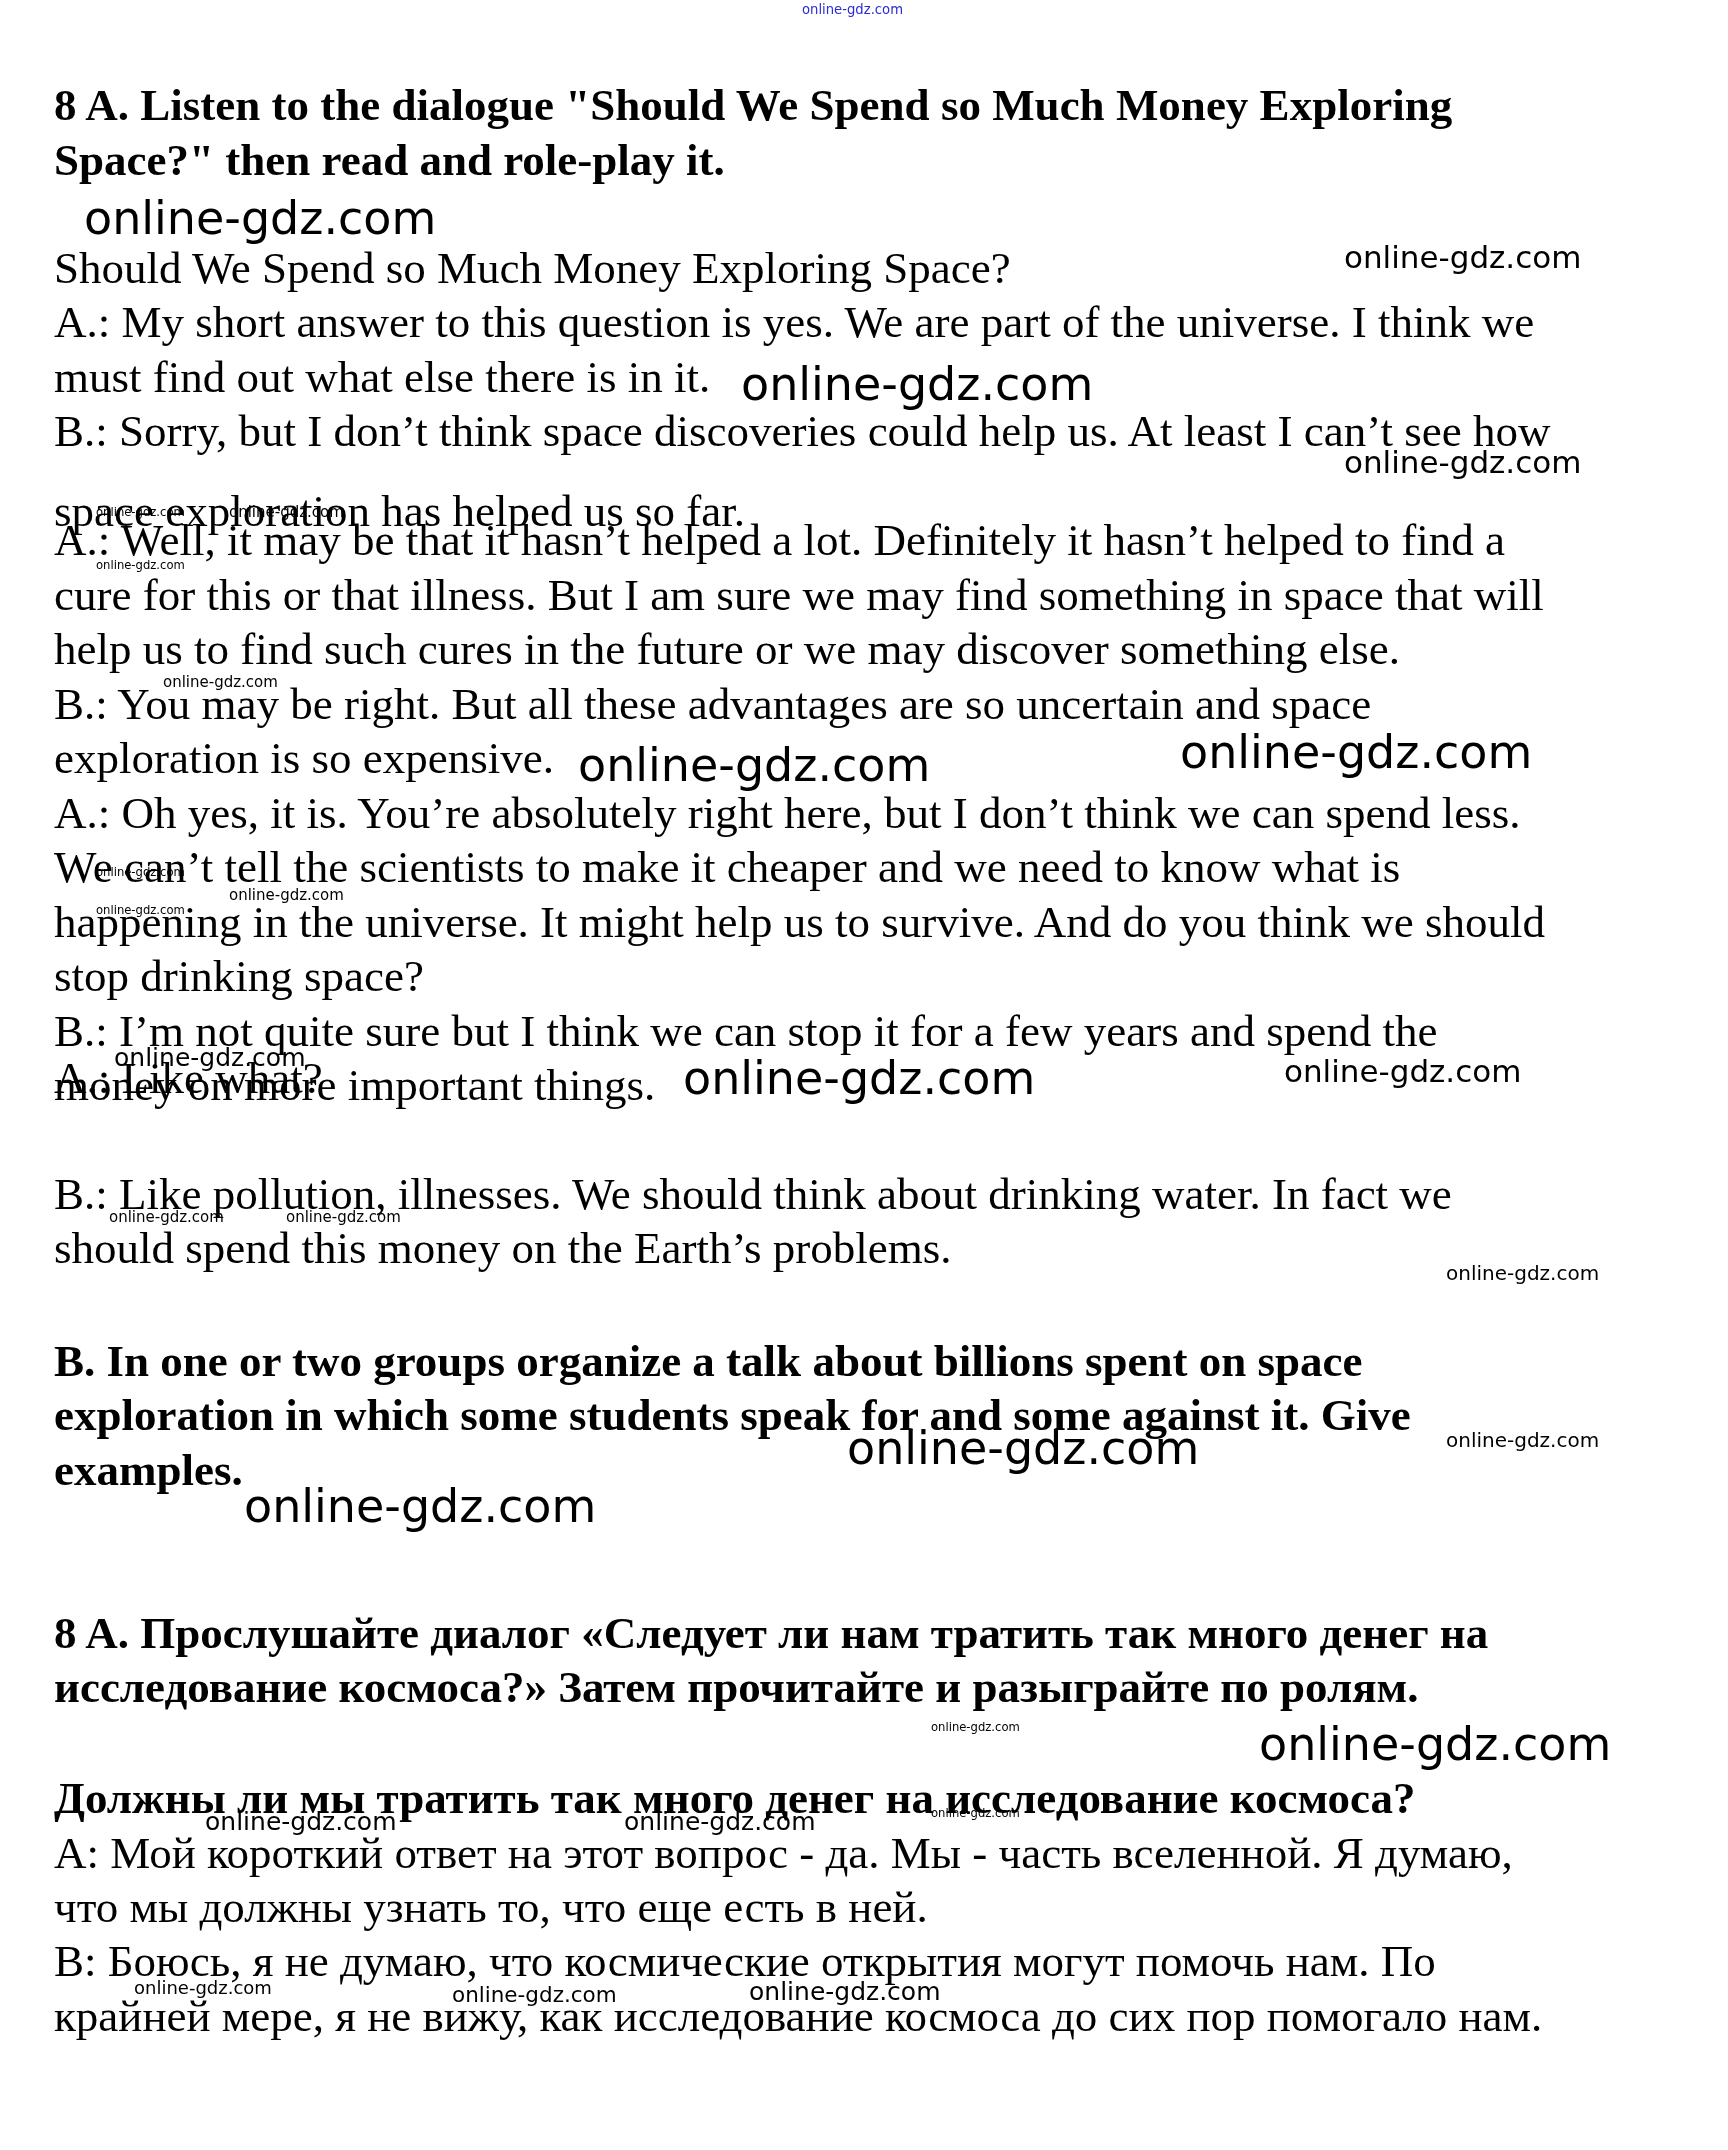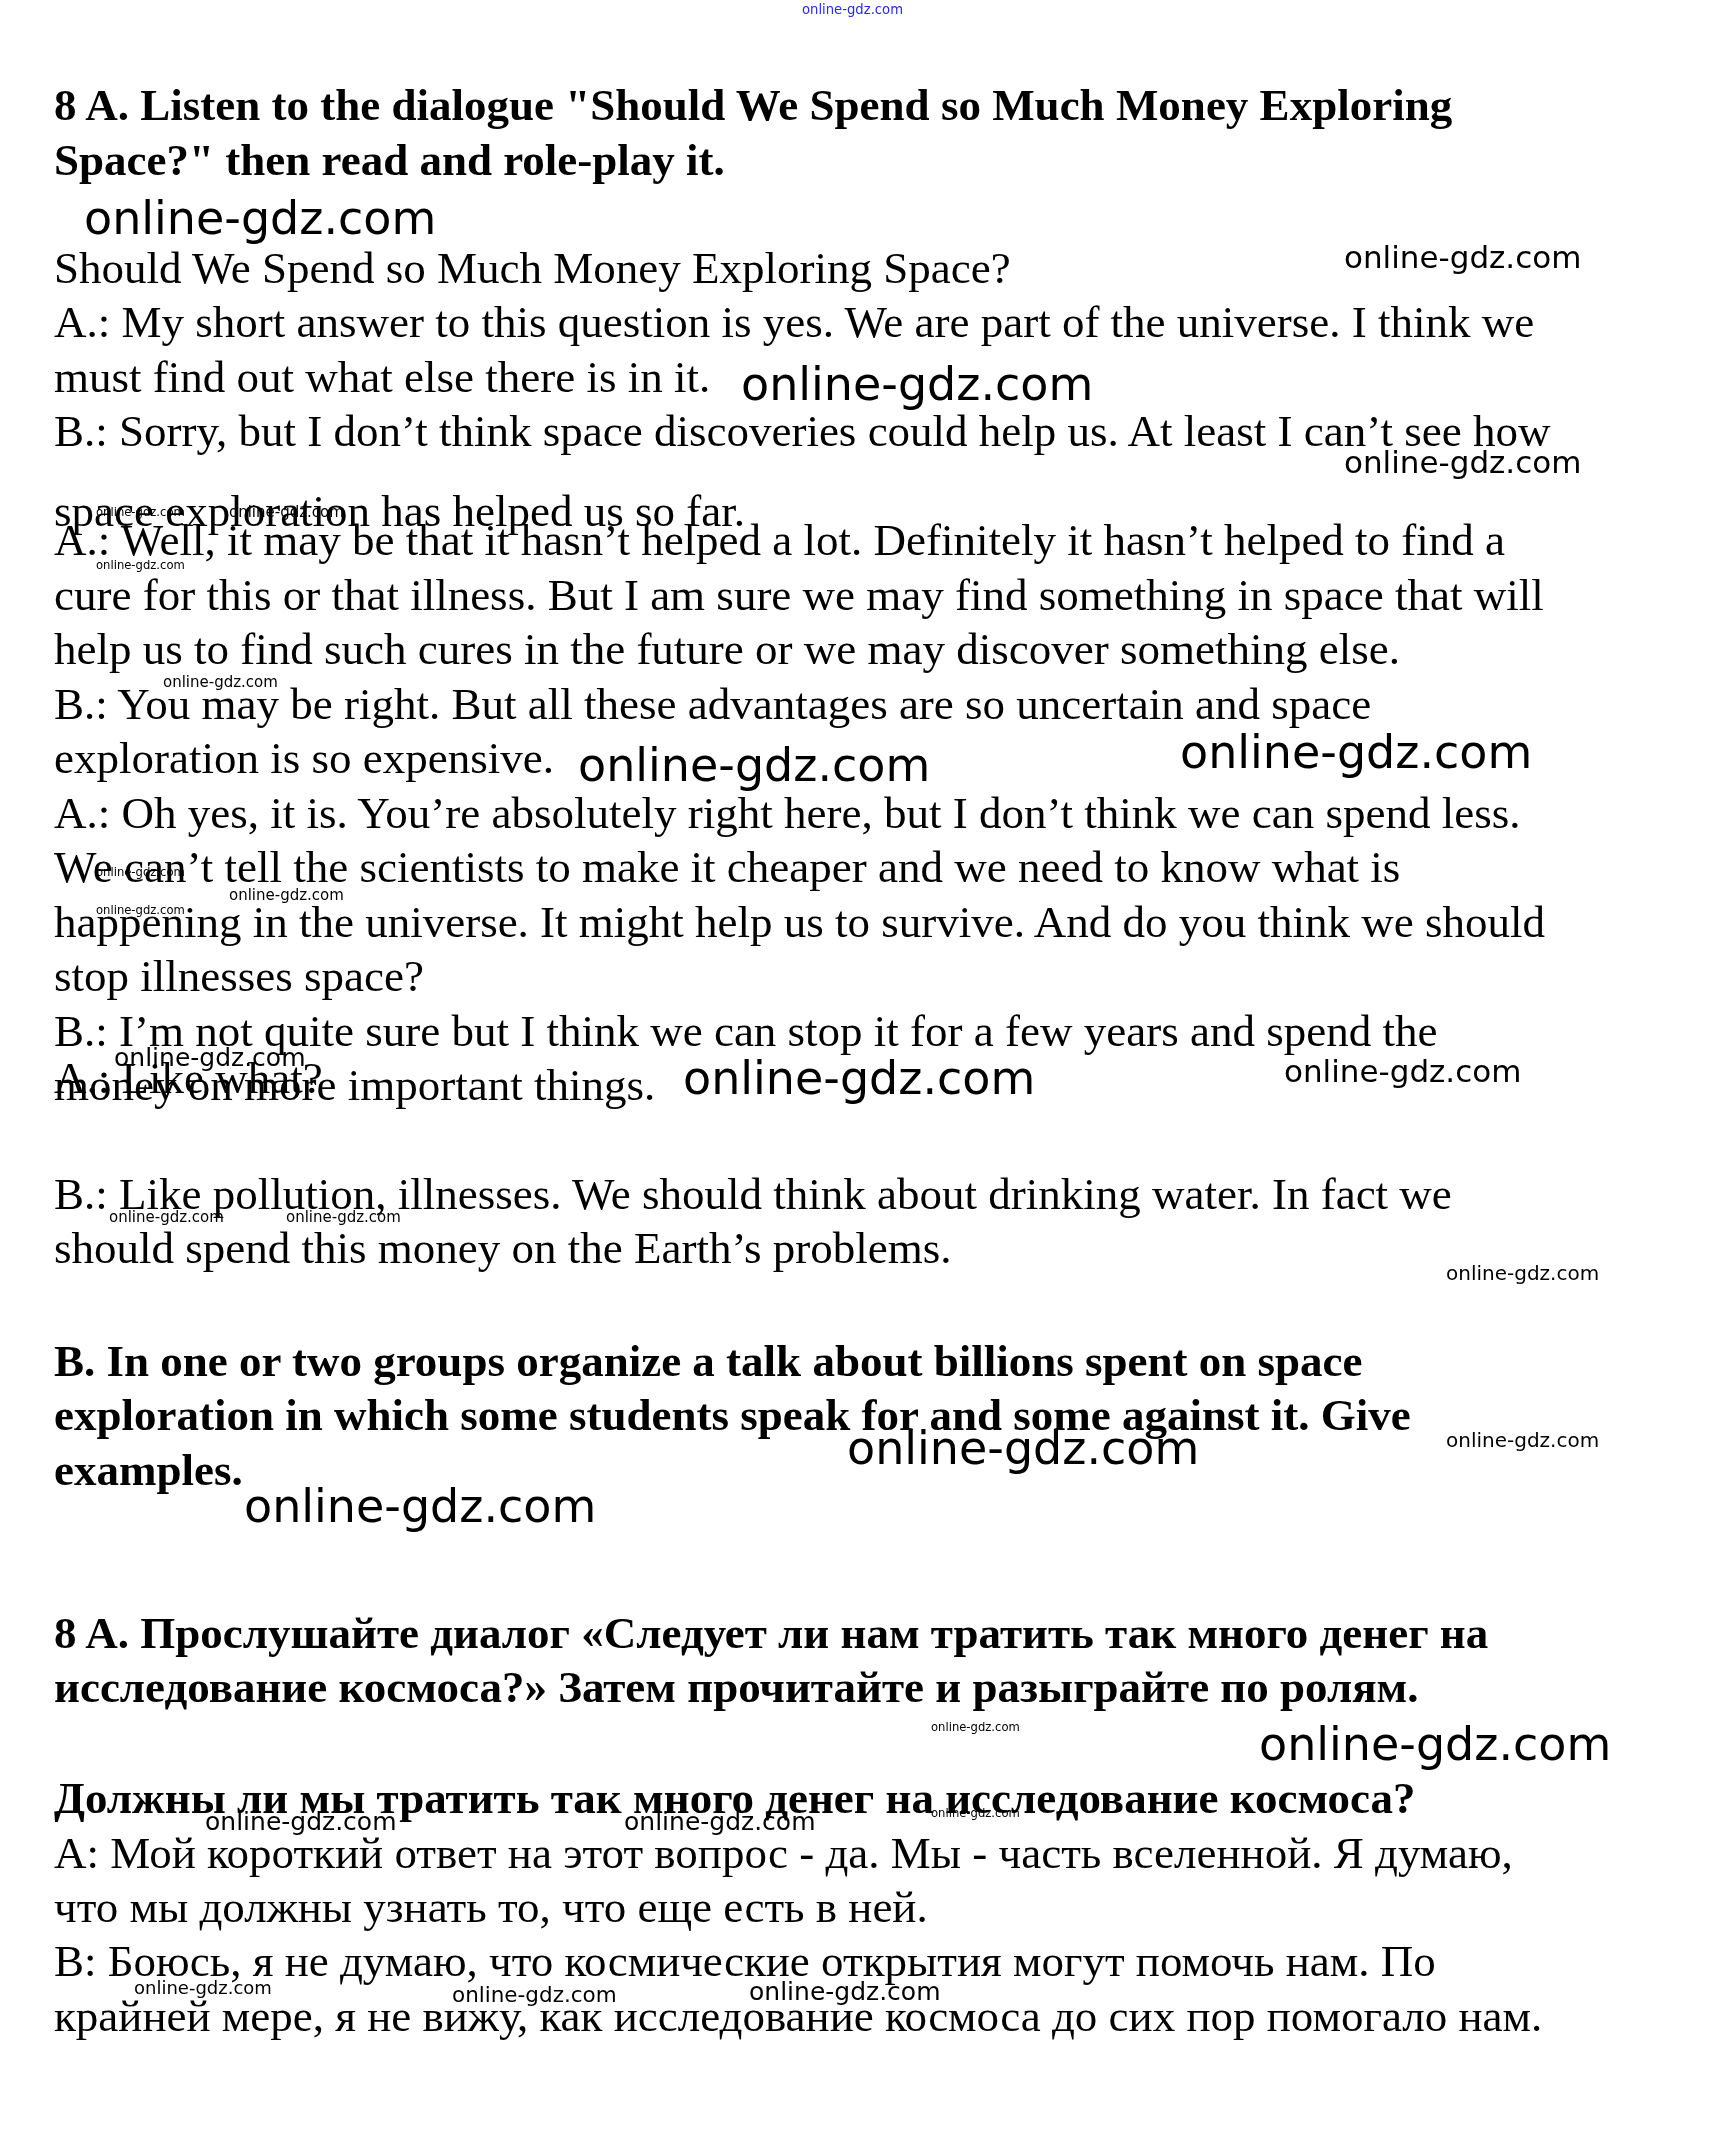--- a/index.html
+++ b/index.html
@@ -45,21 +45,21 @@
 <div class="line" style="top:731px;">exploration is so expensive.</div>
 <div class="wm wm-xl" style="left:578px;top:738px;">online-gdz.com</div>
 <div class="wm wm-xl" style="left:1180px;top:725px;">online-gdz.com</div>
 
 <div class="line" style="top:786px;">A.: Oh yes, it is. You’re absolutely right here, but I don’t think we can spend less.</div>
 <div class="wm wm-xs" style="left:96px;top:865px;">online-gdz.com</div>
 <div class="line" style="top:840px;">We can’t tell the scientists to make it cheaper and we need to know what is</div>
 <div class="wm wm-s" style="left:229px;top:886px;">online-gdz.com</div>
 <div class="wm wm-xs" style="left:96px;top:903px;">online-gdz.com</div>
 <div class="line" style="top:895px;">happening in the universe. It might help us to survive. And do you think we should</div>
-<div class="line" style="top:949px;">stop illnesses space?</div>
+<div class="line" style="top:949px;">stop drinking space?</div>
 <div class="line" style="top:1004px;">B.: I’m not quite sure but I think we can stop it for a few years and spend the</div>
 <div class="wm wm-l" style="left:114px;top:1043px;font-size:25px;">online-gdz.com</div>
 <div class="line" style="top:1058px;">money on more important things.</div>
 <div class="wm wm-xl" style="left:683px;top:1051px;">online-gdz.com</div>
 <div class="wm wm-l" style="left:1284px;top:1053px;">online-gdz.com</div>
 
 <div class="line" style="top:1051px;">A.: Like what?</div>
 <div class="line" style="top:1167px;">B.: Like pollution, illnesses. We should think about drinking water. In fact we</div>
 <div class="wm wm-s" style="left:109px;top:1208px;">online-gdz.com</div>
 <div class="wm wm-s" style="left:286px;top:1208px;">online-gdz.com</div>

